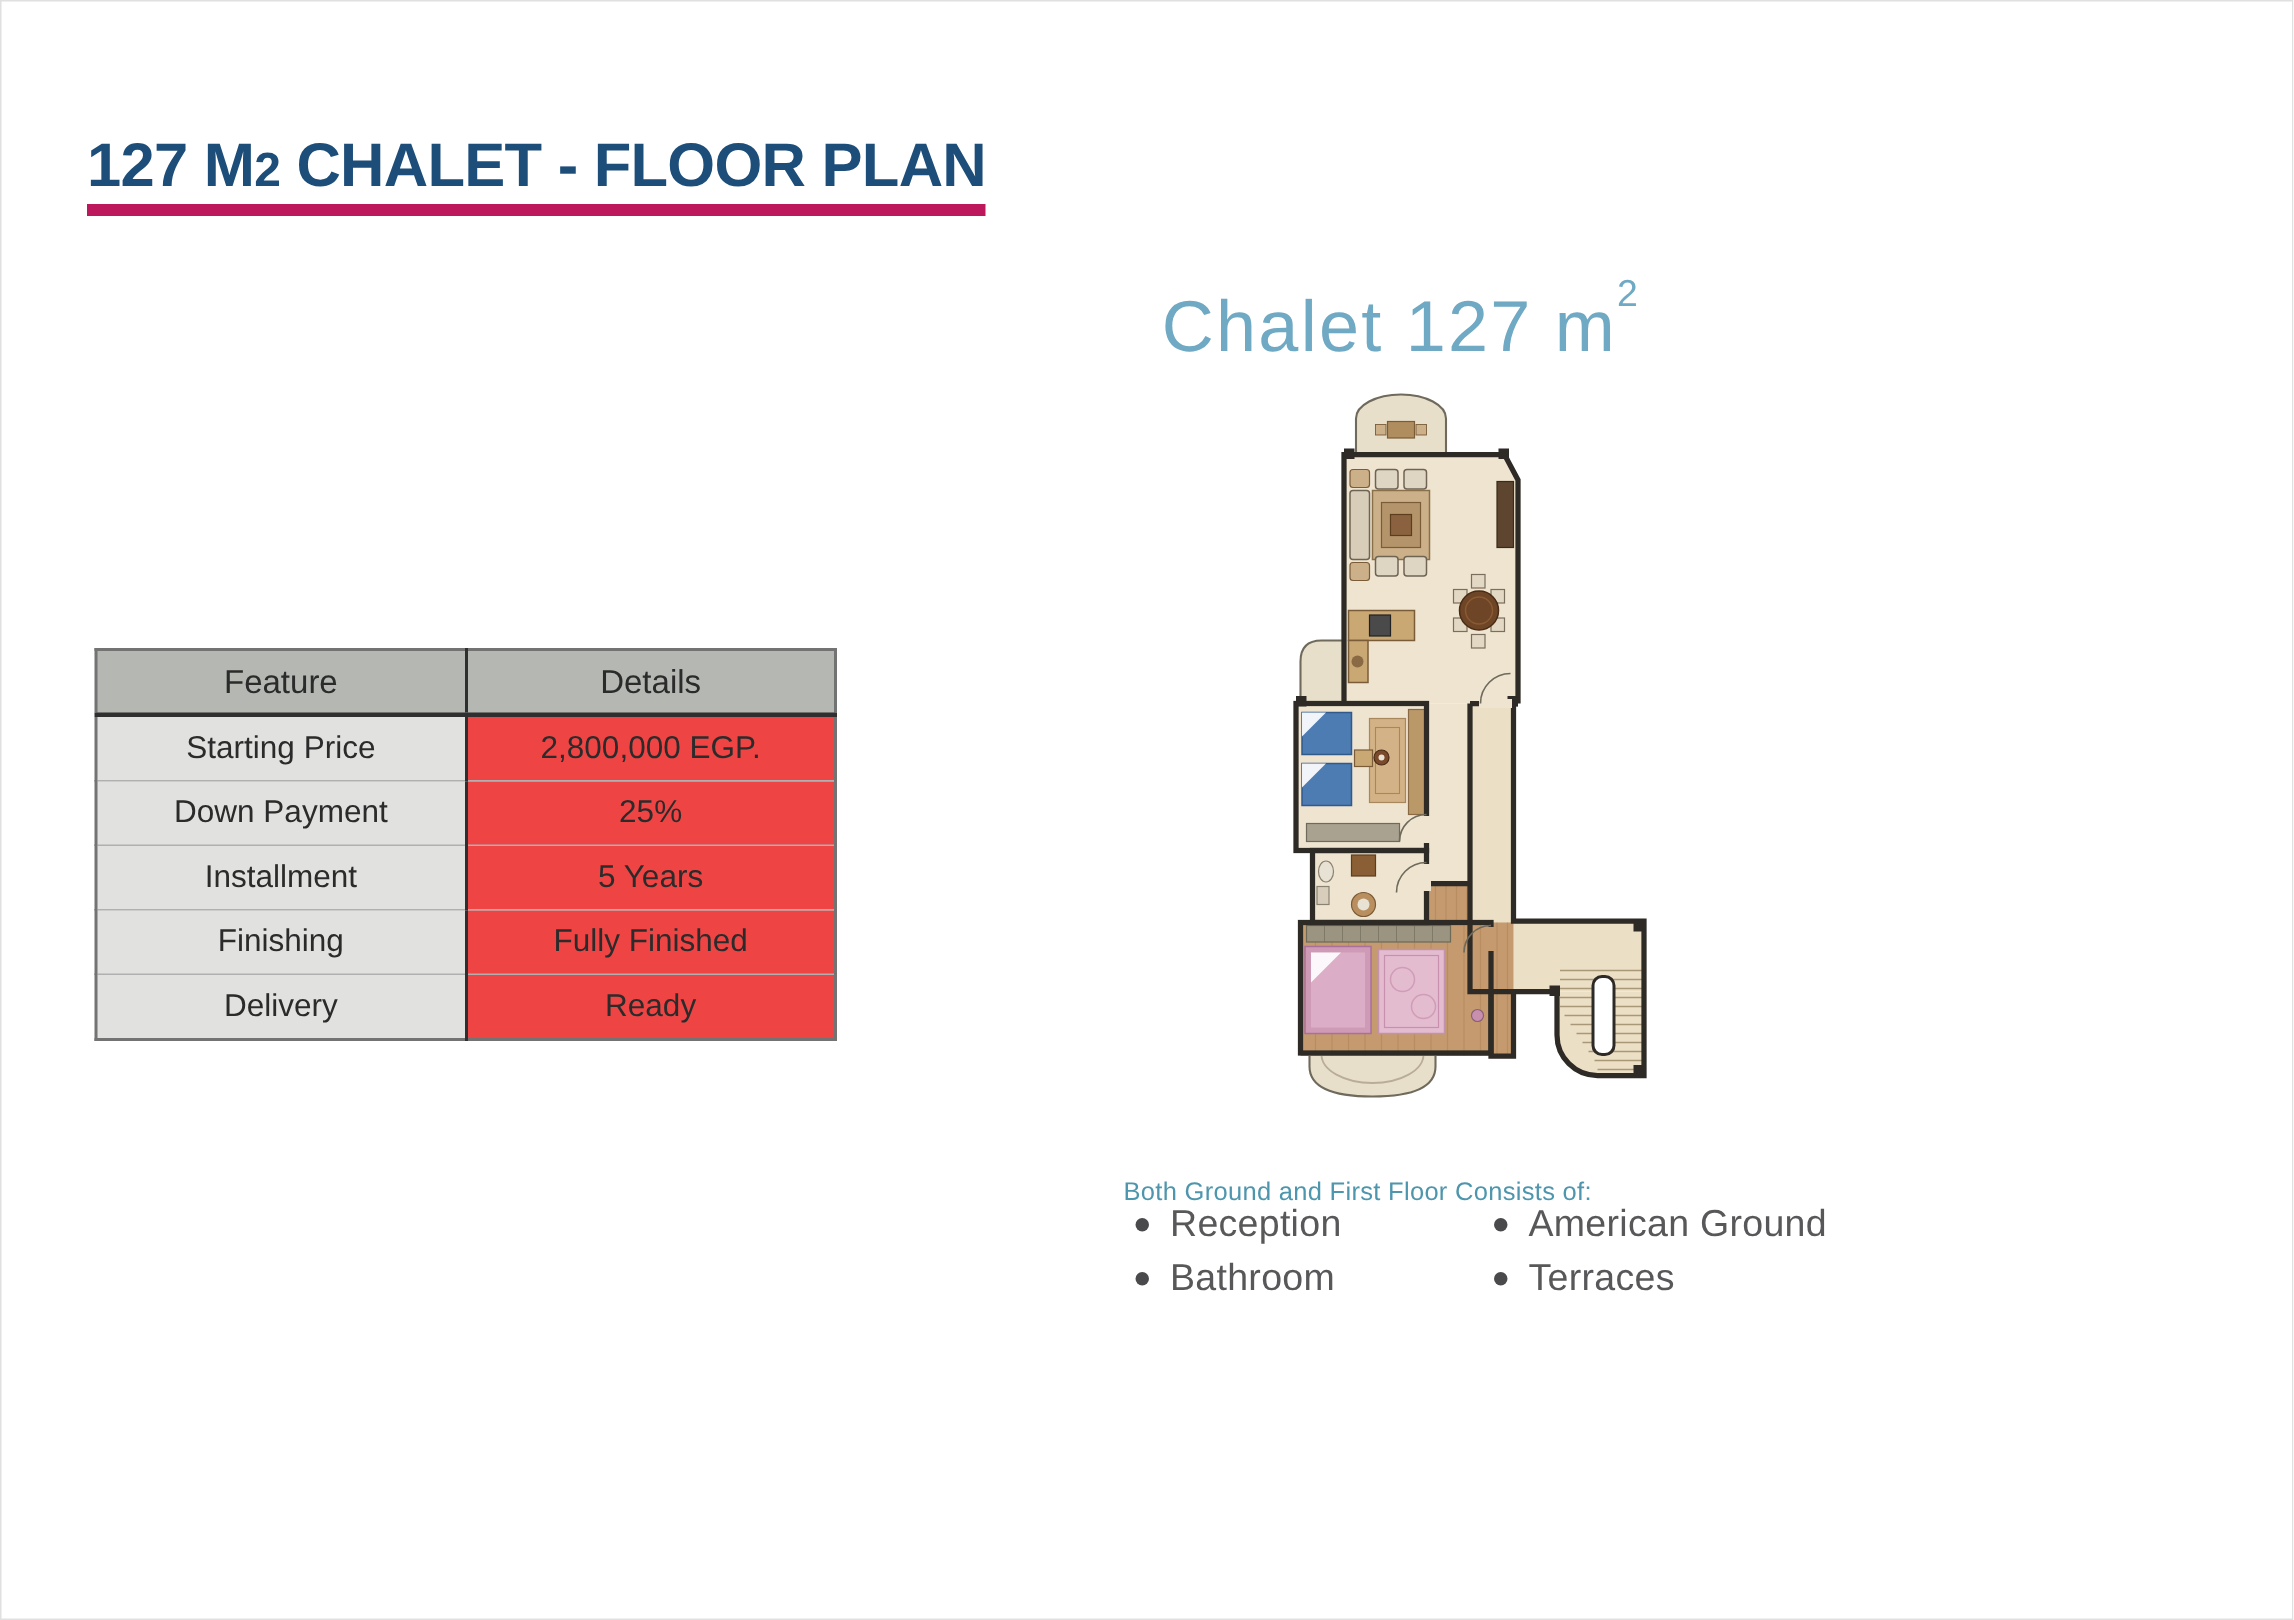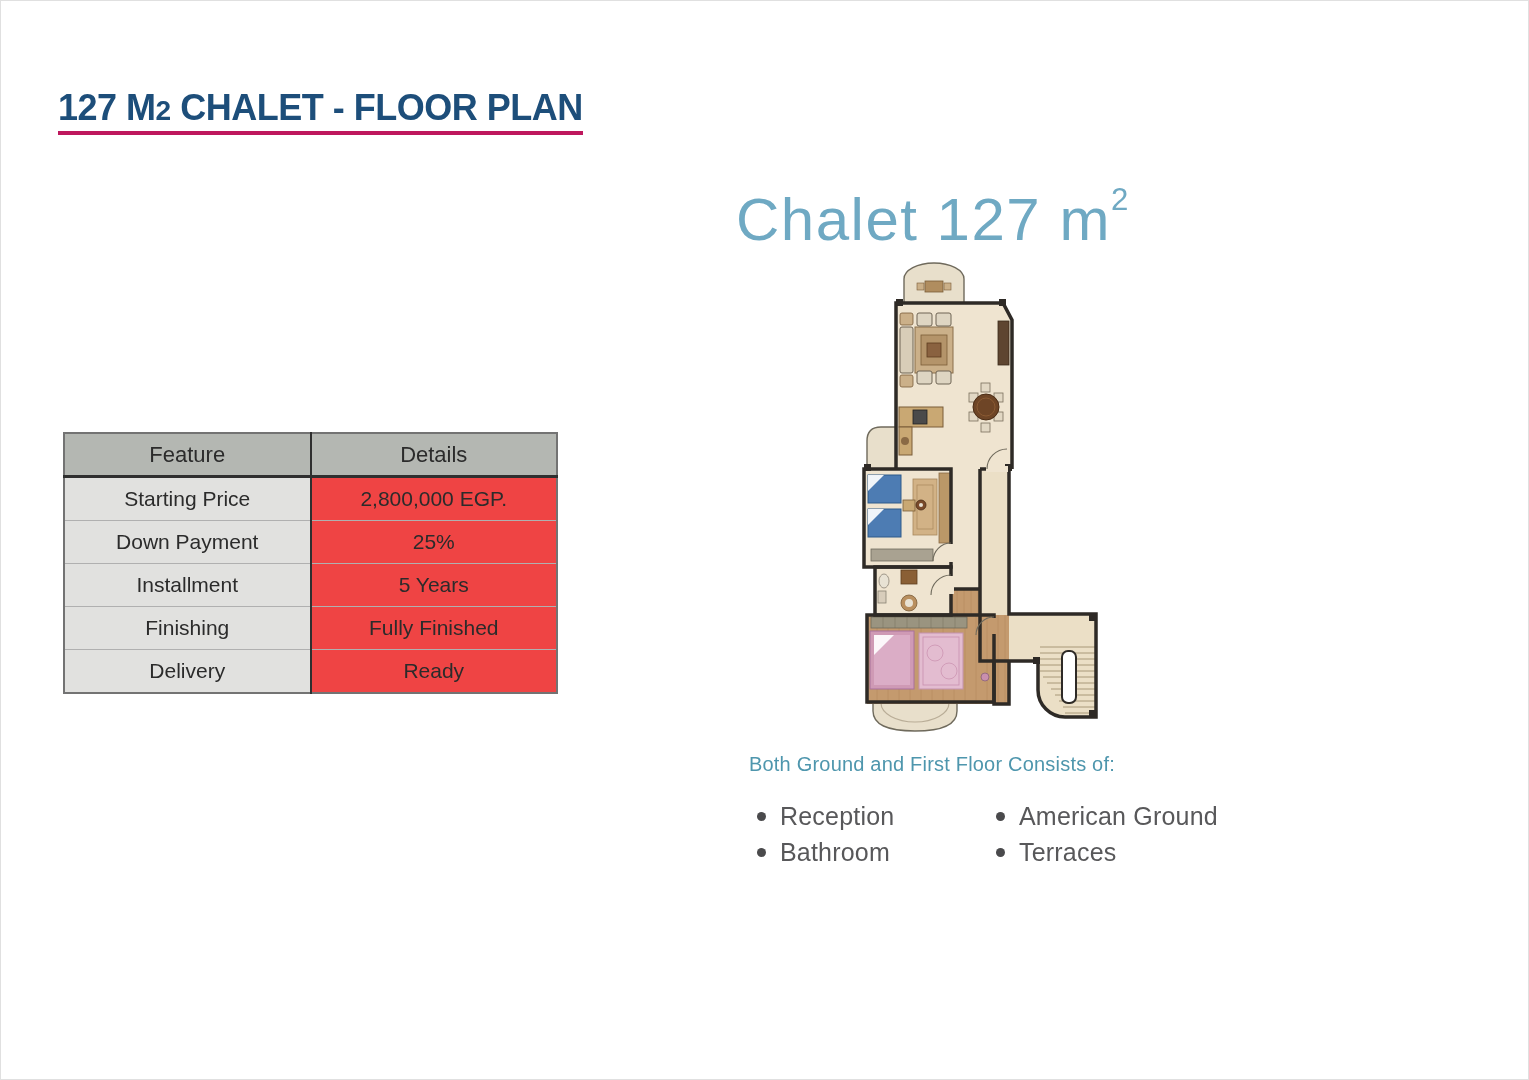--- a/index.html
+++ b/index.html
@@ -4,50 +4,50 @@
 <style>
   html,body{margin:0;padding:0;background:#fff;}
   .page{
     position:relative;width:1529px;height:1080px;background:#ffffff;
     font-family:"Liberation Sans", sans-serif;overflow:hidden;
     border:1px solid #e0e0e0;box-sizing:border-box;
   }
   
   .main-title{
     position:absolute;left:57px;top:88px;margin:0;
-    font-size:36px;font-weight:bold;color:#1d4e7a;letter-spacing:-0.5px;
-    border-bottom:4px solid #be185d;padding-bottom:4px;line-height:1.05;
+    font-size:41px;font-weight:bold;color:#1d4e7a;letter-spacing:-0.5px;
+    border-bottom:8px solid #be185d;padding-bottom:4px;line-height:1.05;
   }
   .main-title .titlesub{font-size:0.78em;}
   
   .info-table{
     position:absolute;left:62px;top:431px;width:495px;
     border-collapse:collapse;table-layout:fixed;
     border:2px solid #737373;font-size:21px;color:#2b2b2b;
   }
   .info-table th{
     background:#b4b7b2;height:39px;font-weight:normal;font-size:22px;
     border-bottom:3px solid #2f2f2f;
   }
   .info-table td{height:40px;text-align:center;border-top:1px solid #b0b0b0;}
   .info-table td.feat{background:#e1e1df;}
   .info-table td.det{background:#ef4444;}
   .info-table th:first-child,.info-table td:first-child{border-right:2.5px solid #2f2f2f;}
   
   .plan-title{
-    position:absolute;left:735px;top:183px;width:470px;
-    font-size:60px;font-weight:200;color:#6fa9c3;letter-spacing:1.5px;line-height:1;
+    position:absolute;left:698px;top:183px;width:470px;text-align:center;
+    font-size:48px;font-weight:200;color:#6fa9c3;letter-spacing:1.5px;line-height:1;
   }
   .plan-title .sup{font-size:0.52em;vertical-align:30px;}
   
   .plan-svg{position:absolute;left:856px;top:256px;}
   
   .consists-heading{
-    position:absolute;left:748px;top:752px;
-    font-size:20px;color:#4e96ad;letter-spacing:0.2px;
+    position:absolute;left:748px;top:784px;
+    font-size:17px;color:#4e96ad;letter-spacing:0.2px;
   }
   .feature-list{position:absolute;top:797px;list-style:none;margin:0;padding:0;}
   .feature-list.c1{left:756px;width:240px;}
   .feature-list.c2{left:995px;width:260px;}
   .feature-list li{
     display:flex;align-items:center;height:36px;
     font-size:25px;color:#58585a;letter-spacing:0.2px;
   }
   .dot{width:9px;height:9px;border-radius:50%;background:#4a4a4c;margin-right:14px;flex:0 0 auto;}
 </style>

